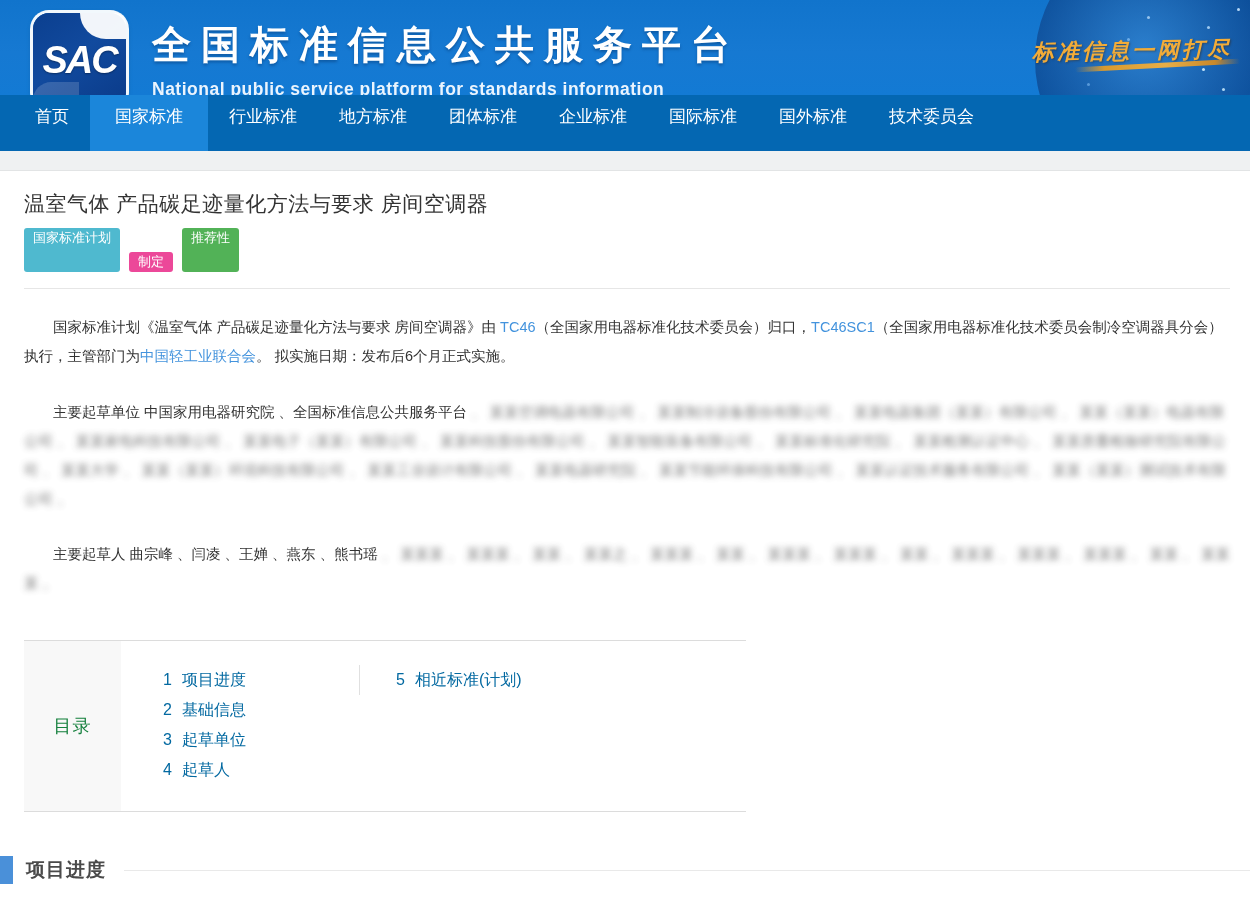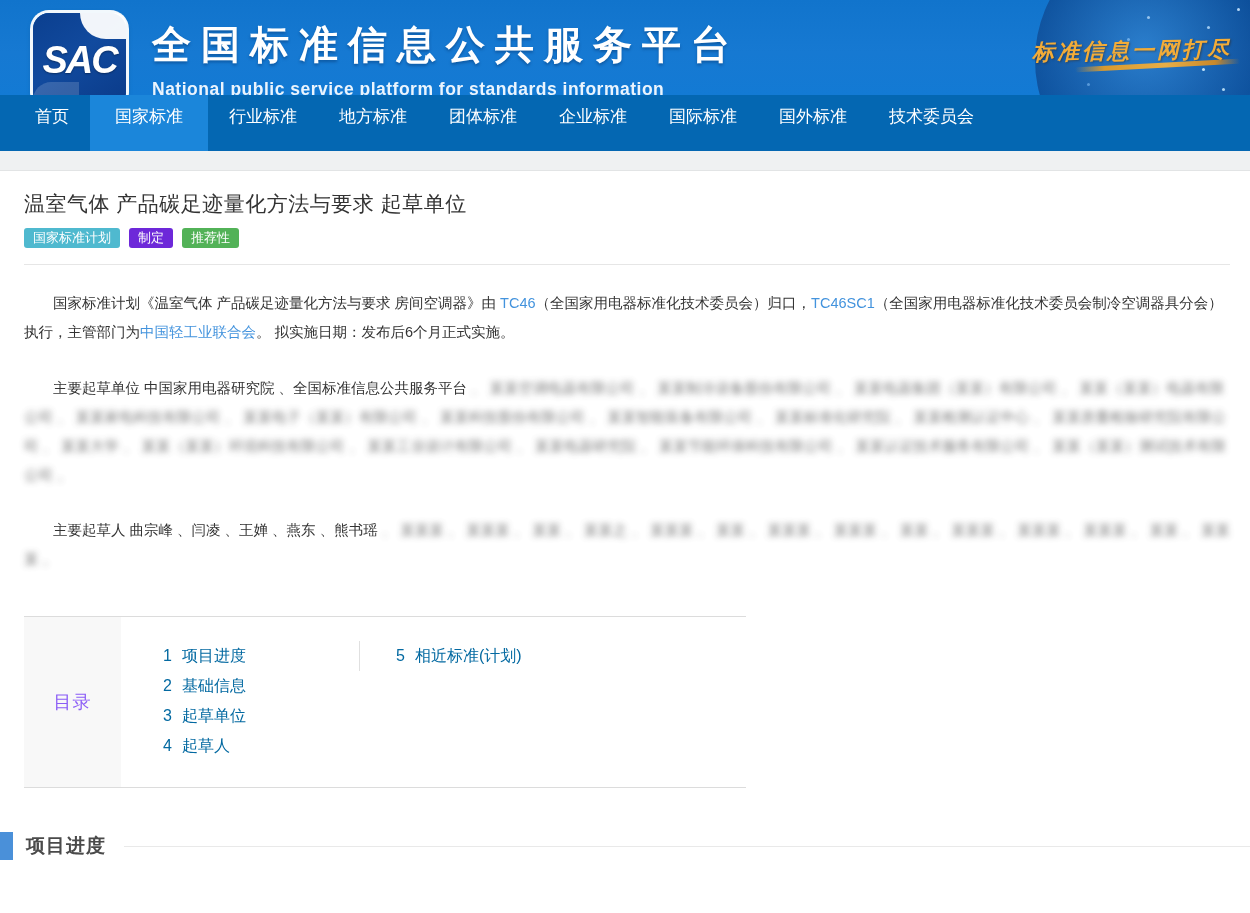--- a/index.html
+++ b/index.html
@@ -38,34 +38,34 @@
 
   .gray-strip { height:20px; background:#eff1f2; border-bottom:1px solid #e2e4e5; }
 
   
   .content { padding:0 20px 0 24px; }
   .std-title { margin-top:19px; font-size:21px; color:#333333; font-weight:500; letter-spacing:.5px; }
   .std-title-en { margin-top:7px; font-size:14px; color:#8f8f8f; }
   .tag-row { margin-top:10px; display:flex; gap:9px; }
   .tag { color:#ffffff; font-size:13px; line-height:20px; padding:0 9px; border-radius:3px; }
   .tag-cyan  { background:#4fb9cf; }
-  .tag-blue  { background:#6d28d9; }
+  .tag-blue  { background:#ec4899;margin-top:24px; }
   .tag-green { background:#52b257;text-align:center; }
   .title-divider { margin-top:16px; border-top:1px solid #e6e6e6; }
 
   .para { margin-top:24px; font-size:14.5px; color:#333333; line-height:29px; text-indent:2em; }
   .para a, .inline-link { color:#4393dd; text-decoration:none; cursor:pointer; }
   .blurred { filter:blur(3px); color:#555555; opacity:.8; user-select:none; }
   .para-units { margin-top:27px; }
   .para-people { margin-top:26px; }
 
   
   .toc-box { margin-top:42px; width:722px; border-top:1px solid #dcdcdc; border-bottom:1px solid #dcdcdc; display:flex; }
   .toc-label-cell { width:97px; background:#f8f8f8; display:flex; align-items:center; justify-content:center;
-                    font-size:18px; color:#8b5cf6; letter-spacing:1px; }
+                    font-size:18px; color:#15803d; letter-spacing:1px; }
   .toc-links { flex:1; display:flex; padding:24px 0 26px 42px; }
   .toc-col1 { width:196px; }
   .toc-col2 { border-left:1px solid #e0e0e0; padding-left:36px; align-self:flex-start; }
   .toc-item { font-size:16px; color:#0369a1; line-height:30px; cursor:pointer; white-space:nowrap; }
   .toc-item .toc-num { margin-right:10px; }
 
   
   .section-head { margin-top:44px; display:flex; align-items:center; }
   .section-bar { width:13px; height:28px; background:#4a90d9; }
   .section-title { margin-left:13px; font-size:19px; font-weight:bold; color:#4a4a4a; letter-spacing:1px; }
@@ -97,21 +97,21 @@
   <div class="nav-item">企业标准</div>
   <div class="nav-item">国际标准</div>
   <div class="nav-item">国外标准</div>
   <div class="nav-item">技术委员会</div>
 </nav>
 
 <div class="gray-strip"></div>
 
 <main class="content">
 
-  <h1 class="std-title">温室气体 产品碳足迹量化方法与要求 起草单位</h1>
+  <h1 class="std-title">温室气体 产品碳足迹量化方法与要求 房间空调器</h1>
 
   <div class="tag-row">
     <span class="tag tag-cyan">国家标准计划</span>
     <span class="tag tag-blue">制定</span>
     <span class="tag tag-green">推荐性</span>
   </div>
 
   <div class="title-divider"></div>
 
   <p class="para">

